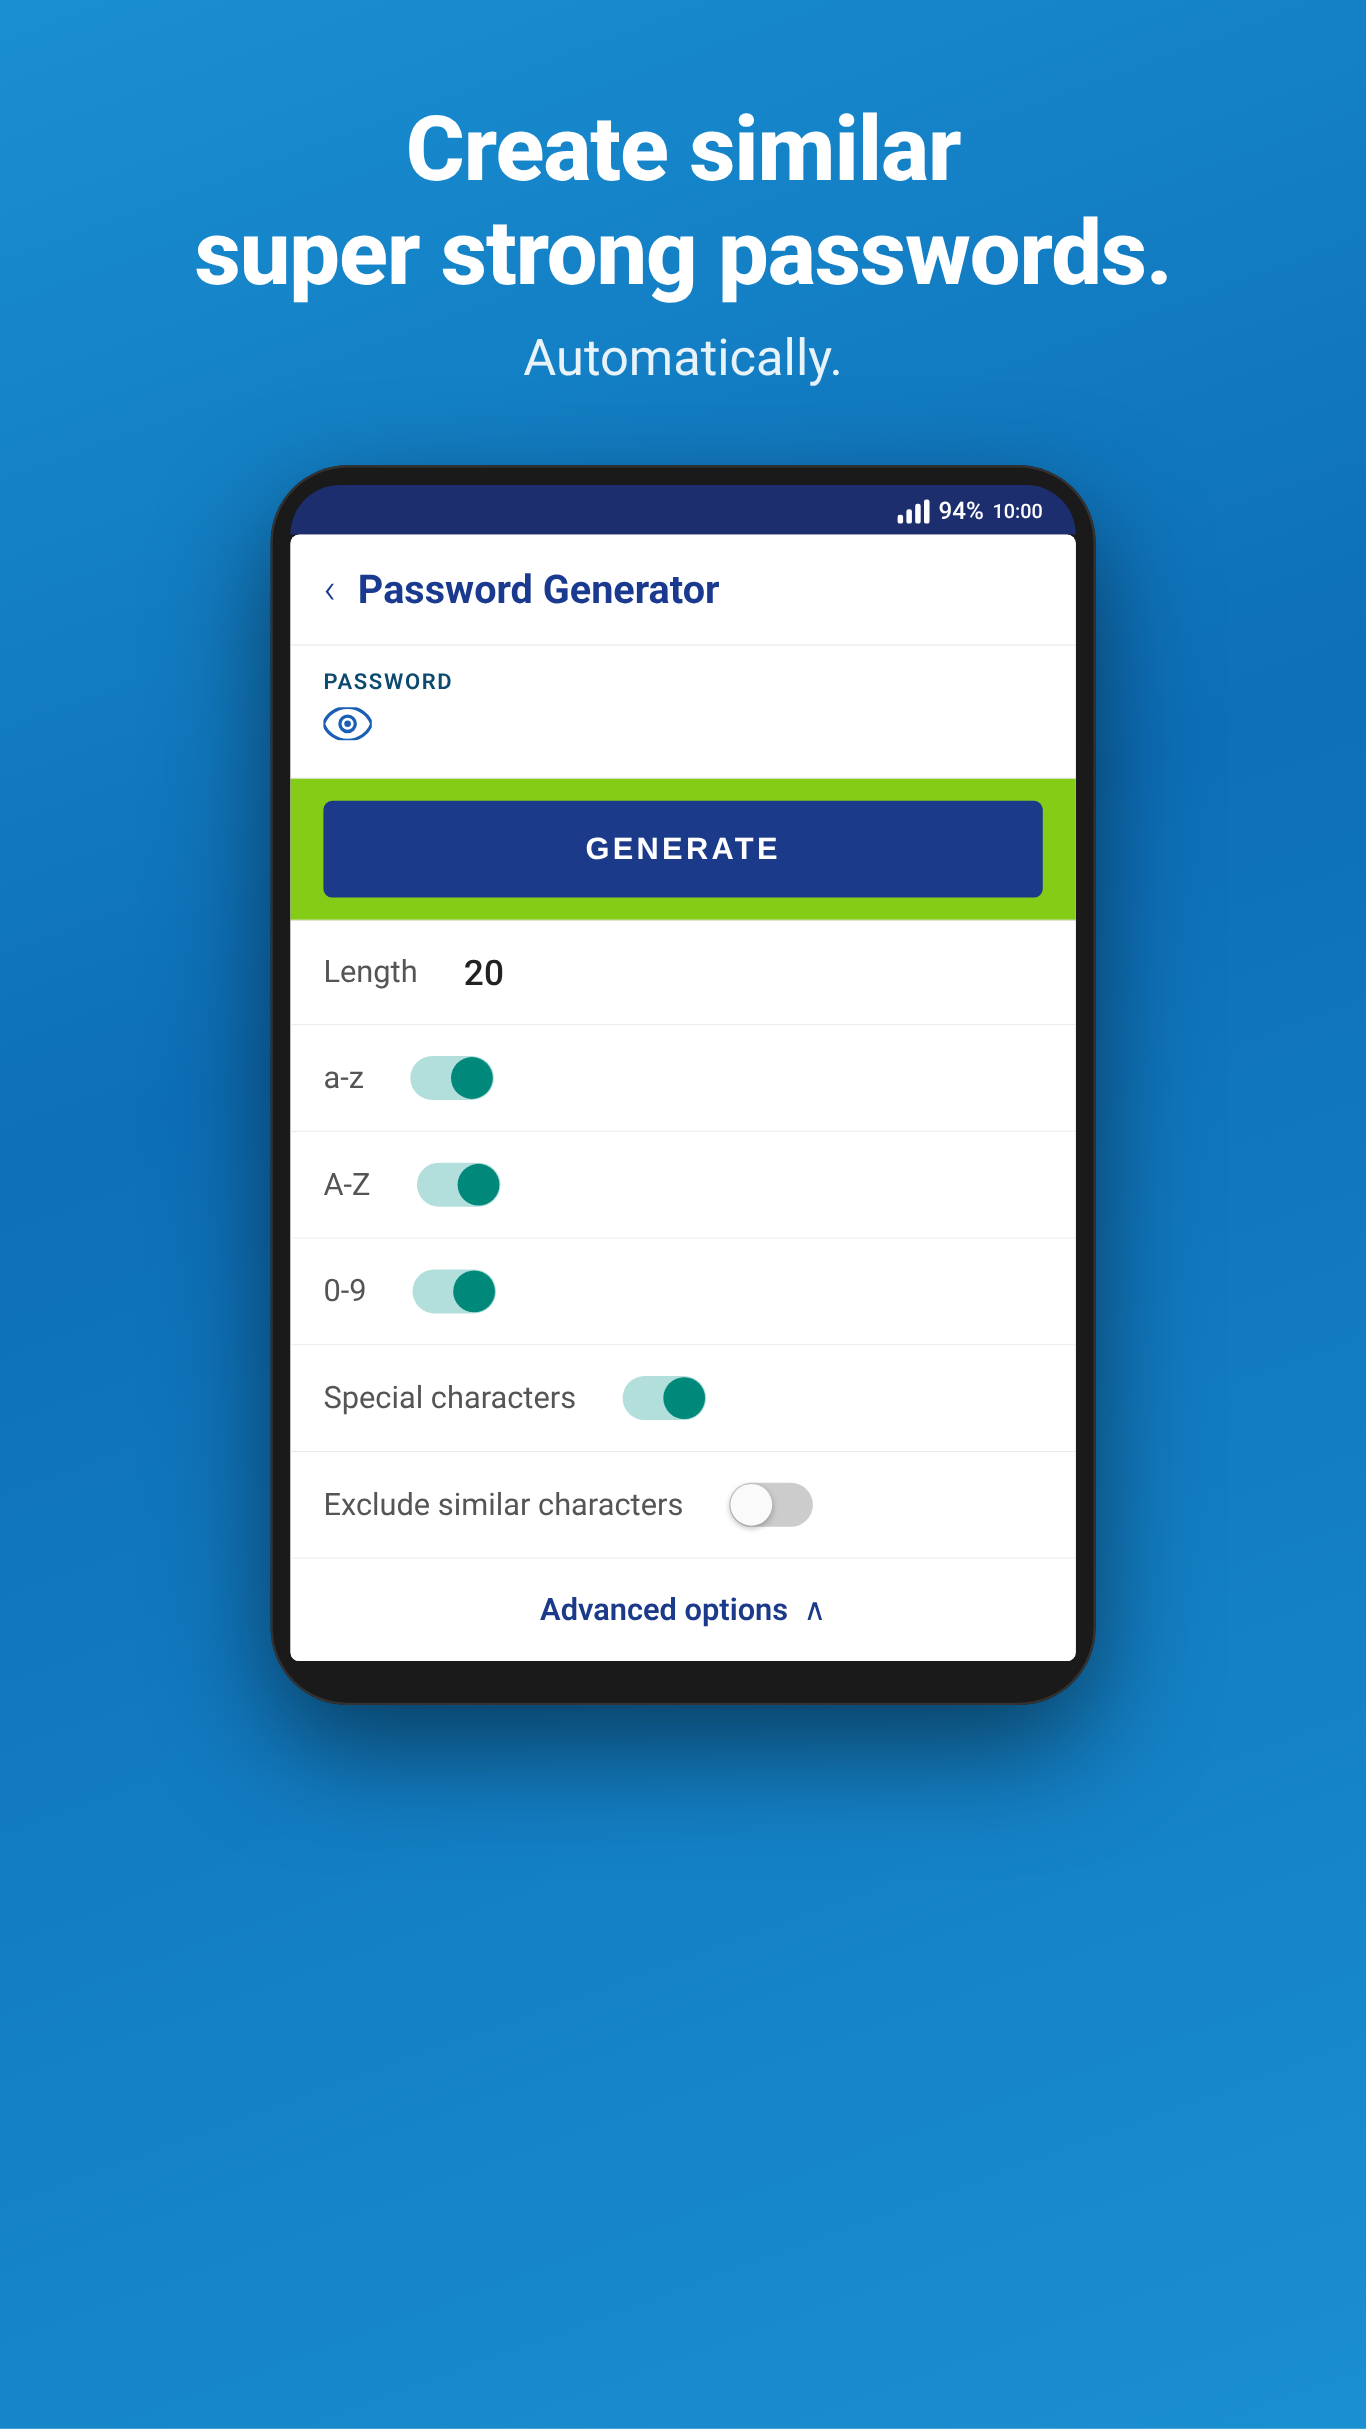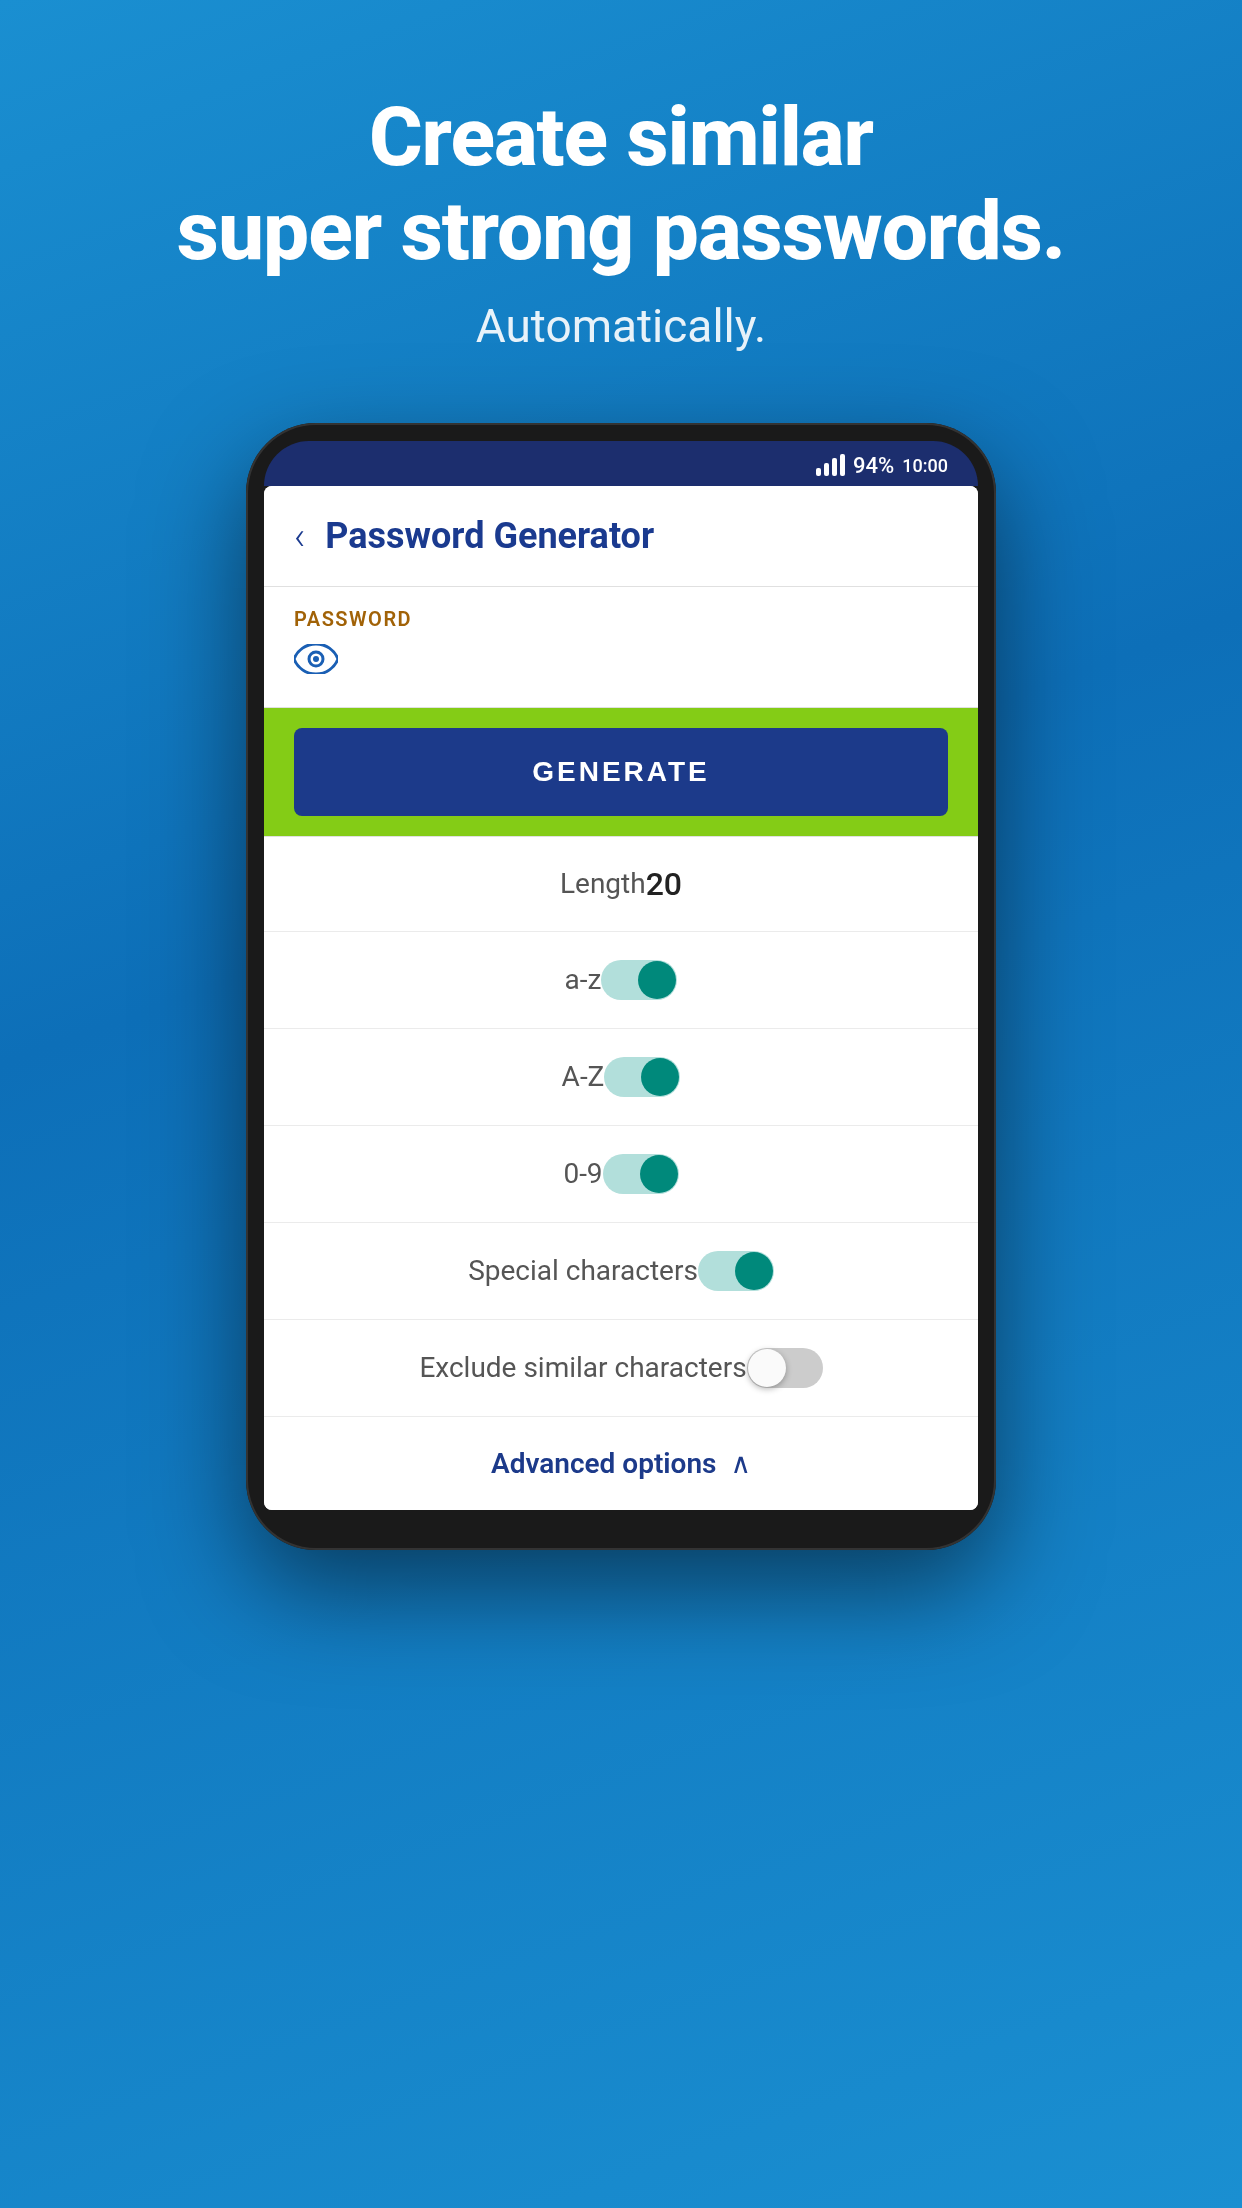--- a/index.html
+++ b/index.html
@@ -111,21 +111,21 @@
     }
 
     
     .password-section {
       background: #ffffff;
       padding: 20px 30px 24px 30px;
       border-bottom: 1px solid #e0e0e0;
     }
 
     .password-label {
-      color: #a16207;
+      color: #0c4a6e;
       font-size: 20px;
       font-weight: 600;
       letter-spacing: 1.5px;
       text-transform: uppercase;
       margin-bottom: 8px;
     }
 
     .password-row {
       display: flex;
       align-items: center;
@@ -164,22 +164,23 @@
       letter-spacing: 3px;
       cursor: pointer;
     }
 
     
     .settings-row {
       background: #ffffff;
       padding: 28px 30px;
       display: flex;
       align-items: center;
-      justify-content: center;
+      justify-content: flex-start;
       border-bottom: 1px solid #ebebeb;
+      gap: 42px;
     }
 
     .settings-label {
       color: #555;
       font-size: 28px;
       font-weight: 400;
     }
 
     .settings-value {
       color: #222;

